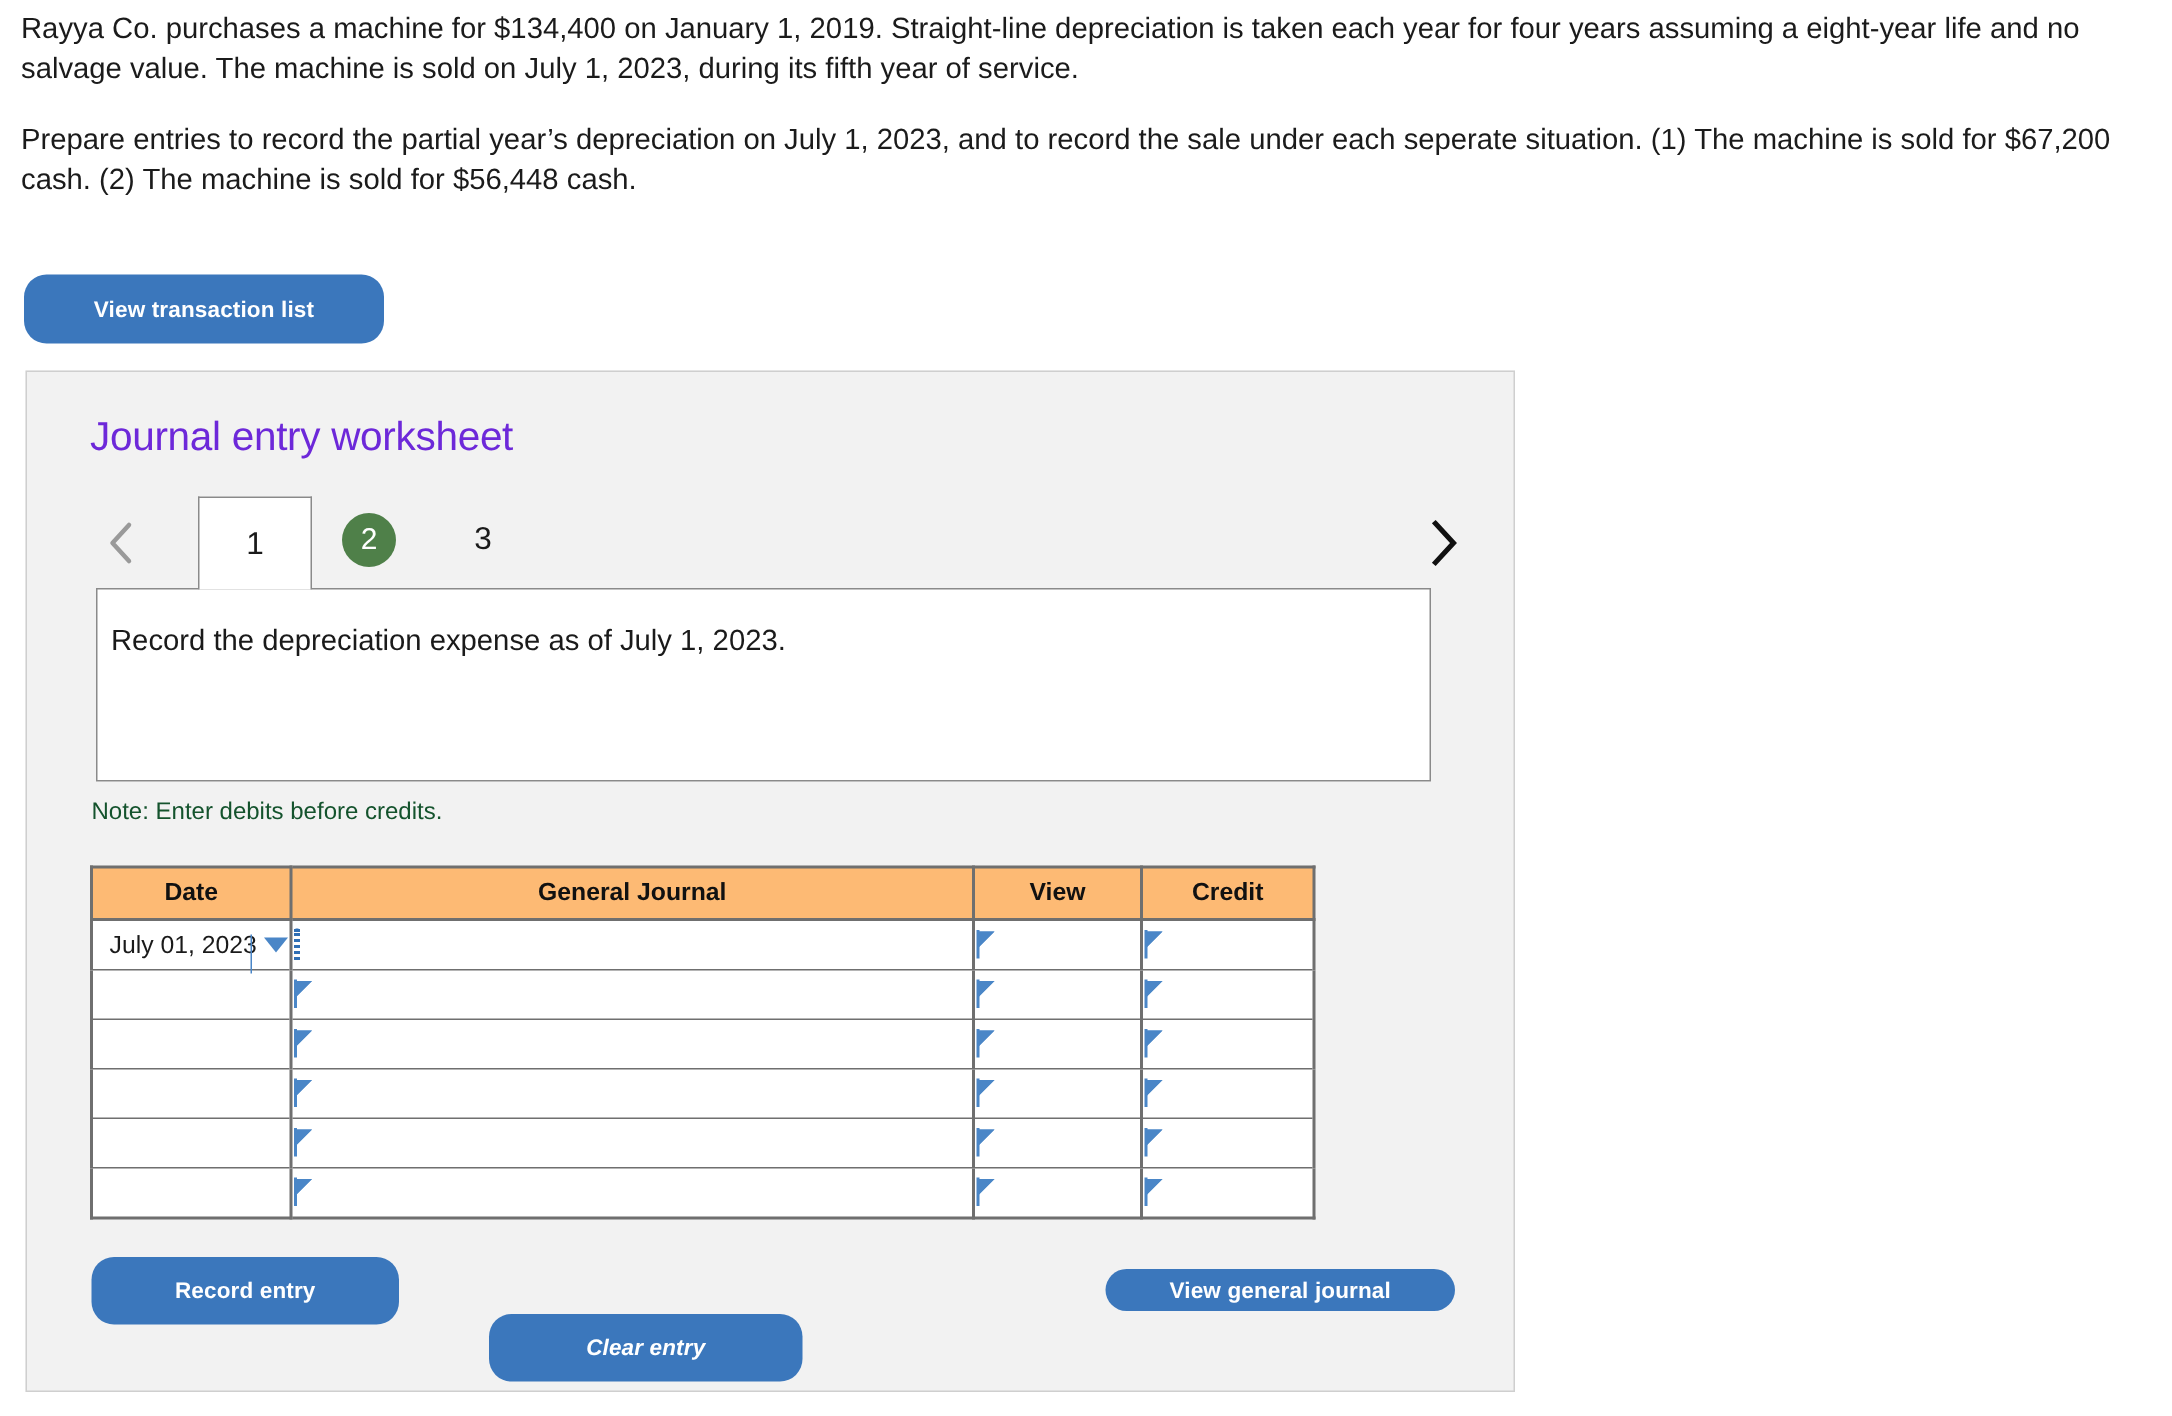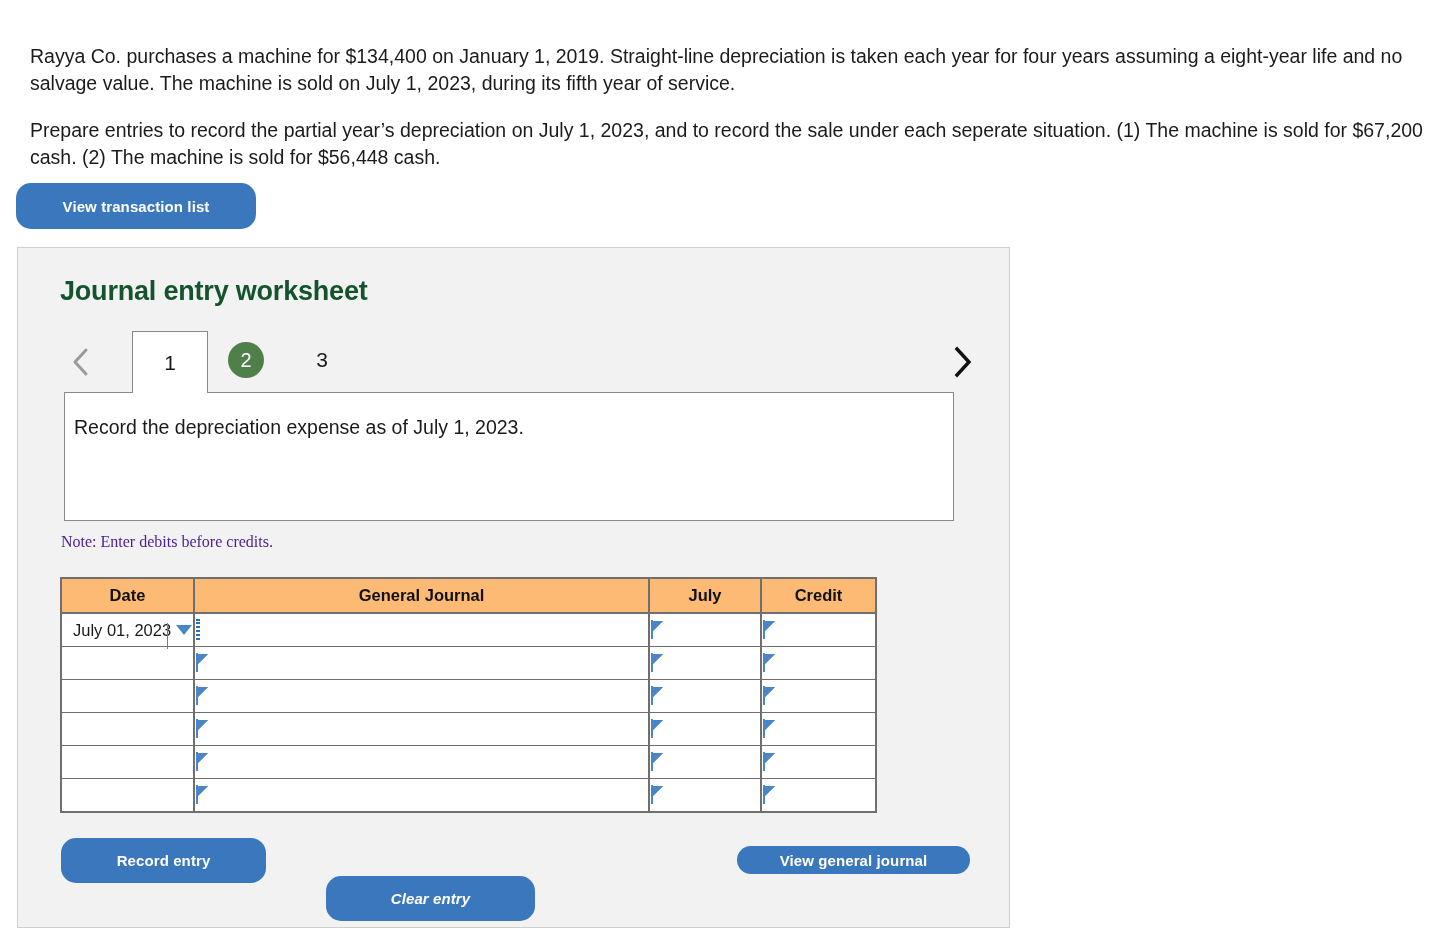--- a/index.html
+++ b/index.html
@@ -12,24 +12,23 @@
     height: 944px;
     font-family: "Liberation Sans", sans-serif;
     color: #1a1a1a;
     overflow: hidden;
     position: relative;
   }
 
   
   .problem {
     position: absolute;
-    left: 30px;
+    left: 14px;
     top: 6px;
     width: 1400px;
-    margin-top: 37px;
   }
   .problem p {
     margin: 0 0 20px 0;
     font-size: 19.5px;
     line-height: 27px;
     color: #1b1b1b;
   }
 
   
   .btn {
@@ -63,22 +62,22 @@
     height: 681px;
     background: #f2f2f2;
     border: 1px solid #cfcfcf;
     box-sizing: border-box;
   }
   .worksheet-title {
     position: absolute;
     left: 42px;
     top: 28px;
     font-size: 27px;
-    font-weight: bold;
-    color: #14532d;
+    font-weight: normal;
+    color: #6d28d9;
     letter-spacing: -0.2px;
   }
 
   
   .tabs-row {
     position: absolute;
     left: 26px;
     top: 83px;
     width: 945px;
     height: 62px;
@@ -157,23 +156,22 @@
     font-size: 19.5px;
     color: #1a1a1a;
   }
 
   
   .note {
     position: absolute;
     left: 43px;
     top: 285px;
     font-size: 16px;
-    color: #4c1d95;
+    color: #14532d;
     font-weight: normal;
-    font-family: Liberation Serif, serif;
   }
 
   
   .jtable {
     position: absolute;
     left: 42px;
     top: 329px;
     width: 817px;
     border-collapse: collapse;
     table-layout: fixed;
@@ -354,21 +352,21 @@
     <colgroup>
       <col class="col-date">
         <col class="col-gj">
         <col class="col-debit">
         <col class="col-credit">
     </colgroup>
     <thead>
       <tr>
         <th>Date</th>
         <th>General Journal</th>
-        <th>July</th>
+        <th>View</th>
         <th>Credit</th>
       </tr>
     </thead>
     <tbody>
 
       <tr class="first-row">
         <td class="date-cell">July 01, 2023</td>
         <td>
           <span class="cell-wrap">
             <span class="icell selected">

